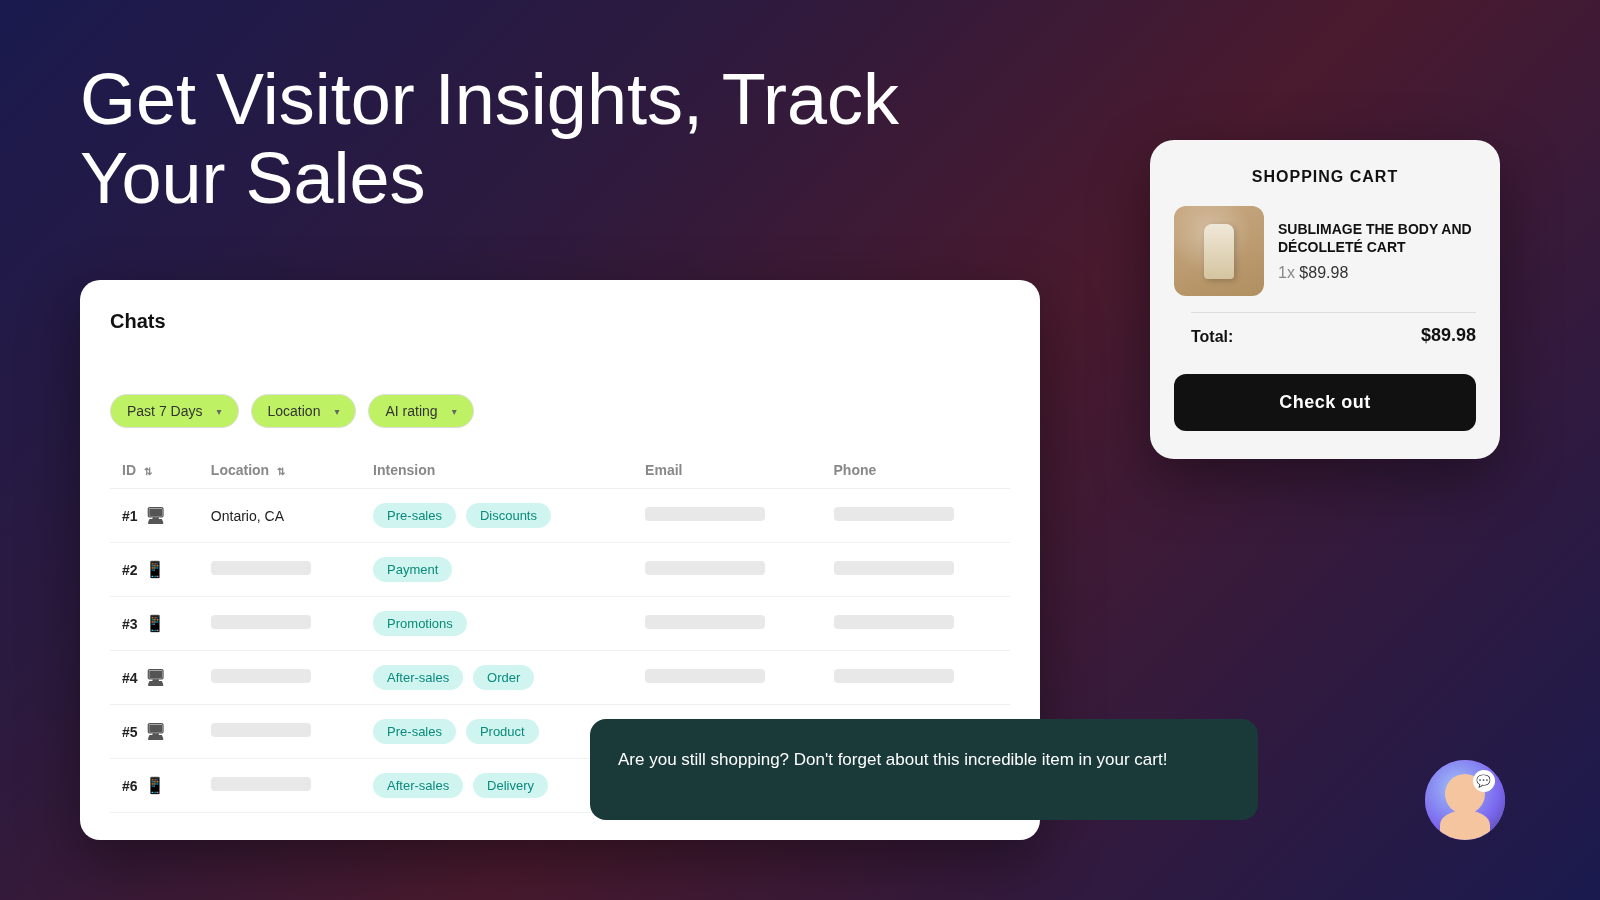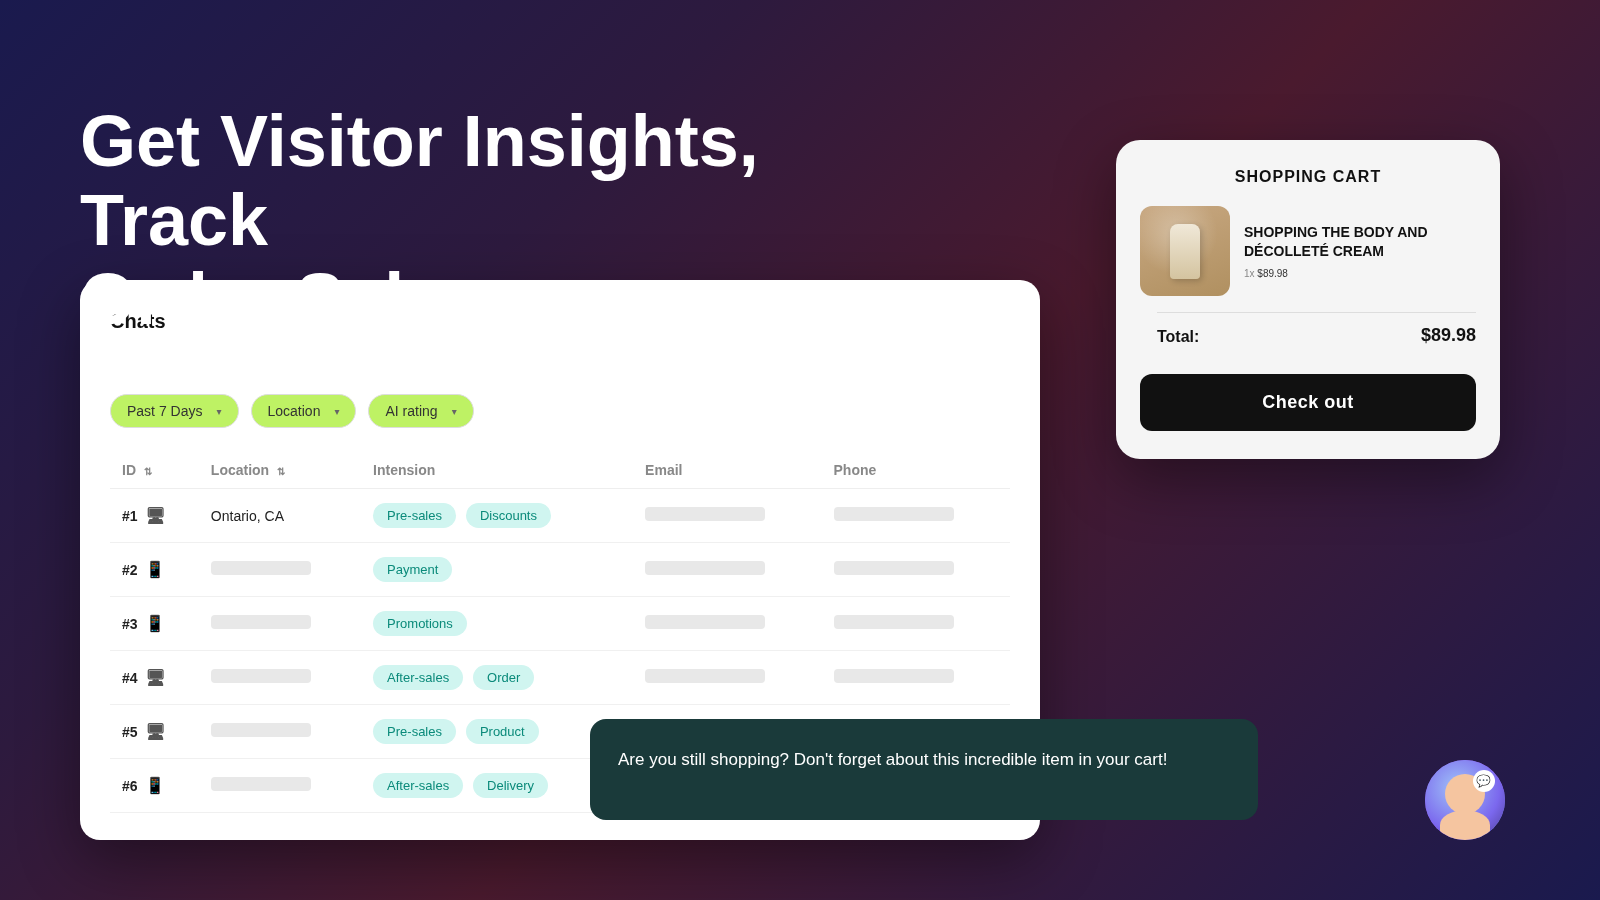--- a/index.html
+++ b/index.html
@@ -14,25 +14,24 @@
 
     
     .hero-text {
       position: absolute;
       top: 60px;
       left: 80px;
       z-index: 2;
     }
     .hero-text h1 {
       font-size: 72px;
-      font-weight: 700;
+      font-weight: 400;
       color: #ffffff;
       line-height: 1.1;
       max-width: 820px;
-      margin-top: 42px;
     }
 
     
     .chats-panel {
       position: absolute;
       top: 280px;
       left: 80px;
       width: 960px;
       background: #ffffff;
       border-radius: 20px;
@@ -120,21 +119,21 @@
       background: #e8e8e8;
       border-radius: 4px;
       display: inline-block;
     }
 
     
     .cart-panel {
       position: absolute;
       top: 140px;
       right: 100px;
-      width: 384px;
+      width: 350px;
       background: #f5f5f5;
       border-radius: 24px;
       padding: 28px 24px 28px 24px;
       box-shadow: 0 20px 60px rgba(0,0,0,0.4);
       z-index: 10;
     }
     .cart-title {
       text-align: center;
       font-size: 16px;
       font-weight: 800;
@@ -178,21 +177,21 @@
       flex: 1;
     }
     .cart-item-name {
       font-size: 14px;
       font-weight: 700;
       color: #111;
       line-height: 1.3;
       margin-bottom: 8px;
     }
     .cart-item-price {
-      font-size: 10px;
+      font-size: 16px;
       color: #333;
     }
     .cart-item-price .qty { color: #888; }
     .cart-total {
       display: flex;
       justify-content: space-between;
       align-items: flex-end;
       padding: 12px 0;
       border-top: 1px solid #ddd;
       margin-bottom: 16px;
@@ -308,21 +307,21 @@
       content: '💬';
       font-size: 12px;
     }
   </style>
 </head>
 <body>
 
 <div class="hero-text">
   <h1>
     <span>Get Visitor Insights, Track</span><br>
-    <span>Order Sales</span>
+    <span>Your Sales</span>
   </h1>
 </div>
 
 <div class="chats-panel">
   <div class="chats-title">Chats</div>
 
   <div class="filter-row">
     <button class="filter-btn">
       <span>Past 7 Days</span>
       <span class="chevron">▾</span>
@@ -449,21 +448,21 @@
 <div class="cart-panel">
   <div class="cart-title">SHOPPING CART</div>
 
   <div class="cart-item">
     <div class="cart-item-img">
       <div class="cart-item-img-inner">
         <div class="product-shape"></div>
       </div>
     </div>
     <div class="cart-item-info">
-      <div class="cart-item-name">SHOPPING THE BODY AND DÉCOLLETÉ CREAM</div>
+      <div class="cart-item-name">SUBLIMAGE THE BODY AND DÉCOLLETÉ CART</div>
       <div class="cart-item-price">
         <span class="qty">1x</span>
         <span>$89.98</span>
       </div>
     </div>
   </div>
 
   <div class="cart-total">
     <span class="cart-total-label">Total:</span>
     <span class="cart-total-price">$89.98</span>

